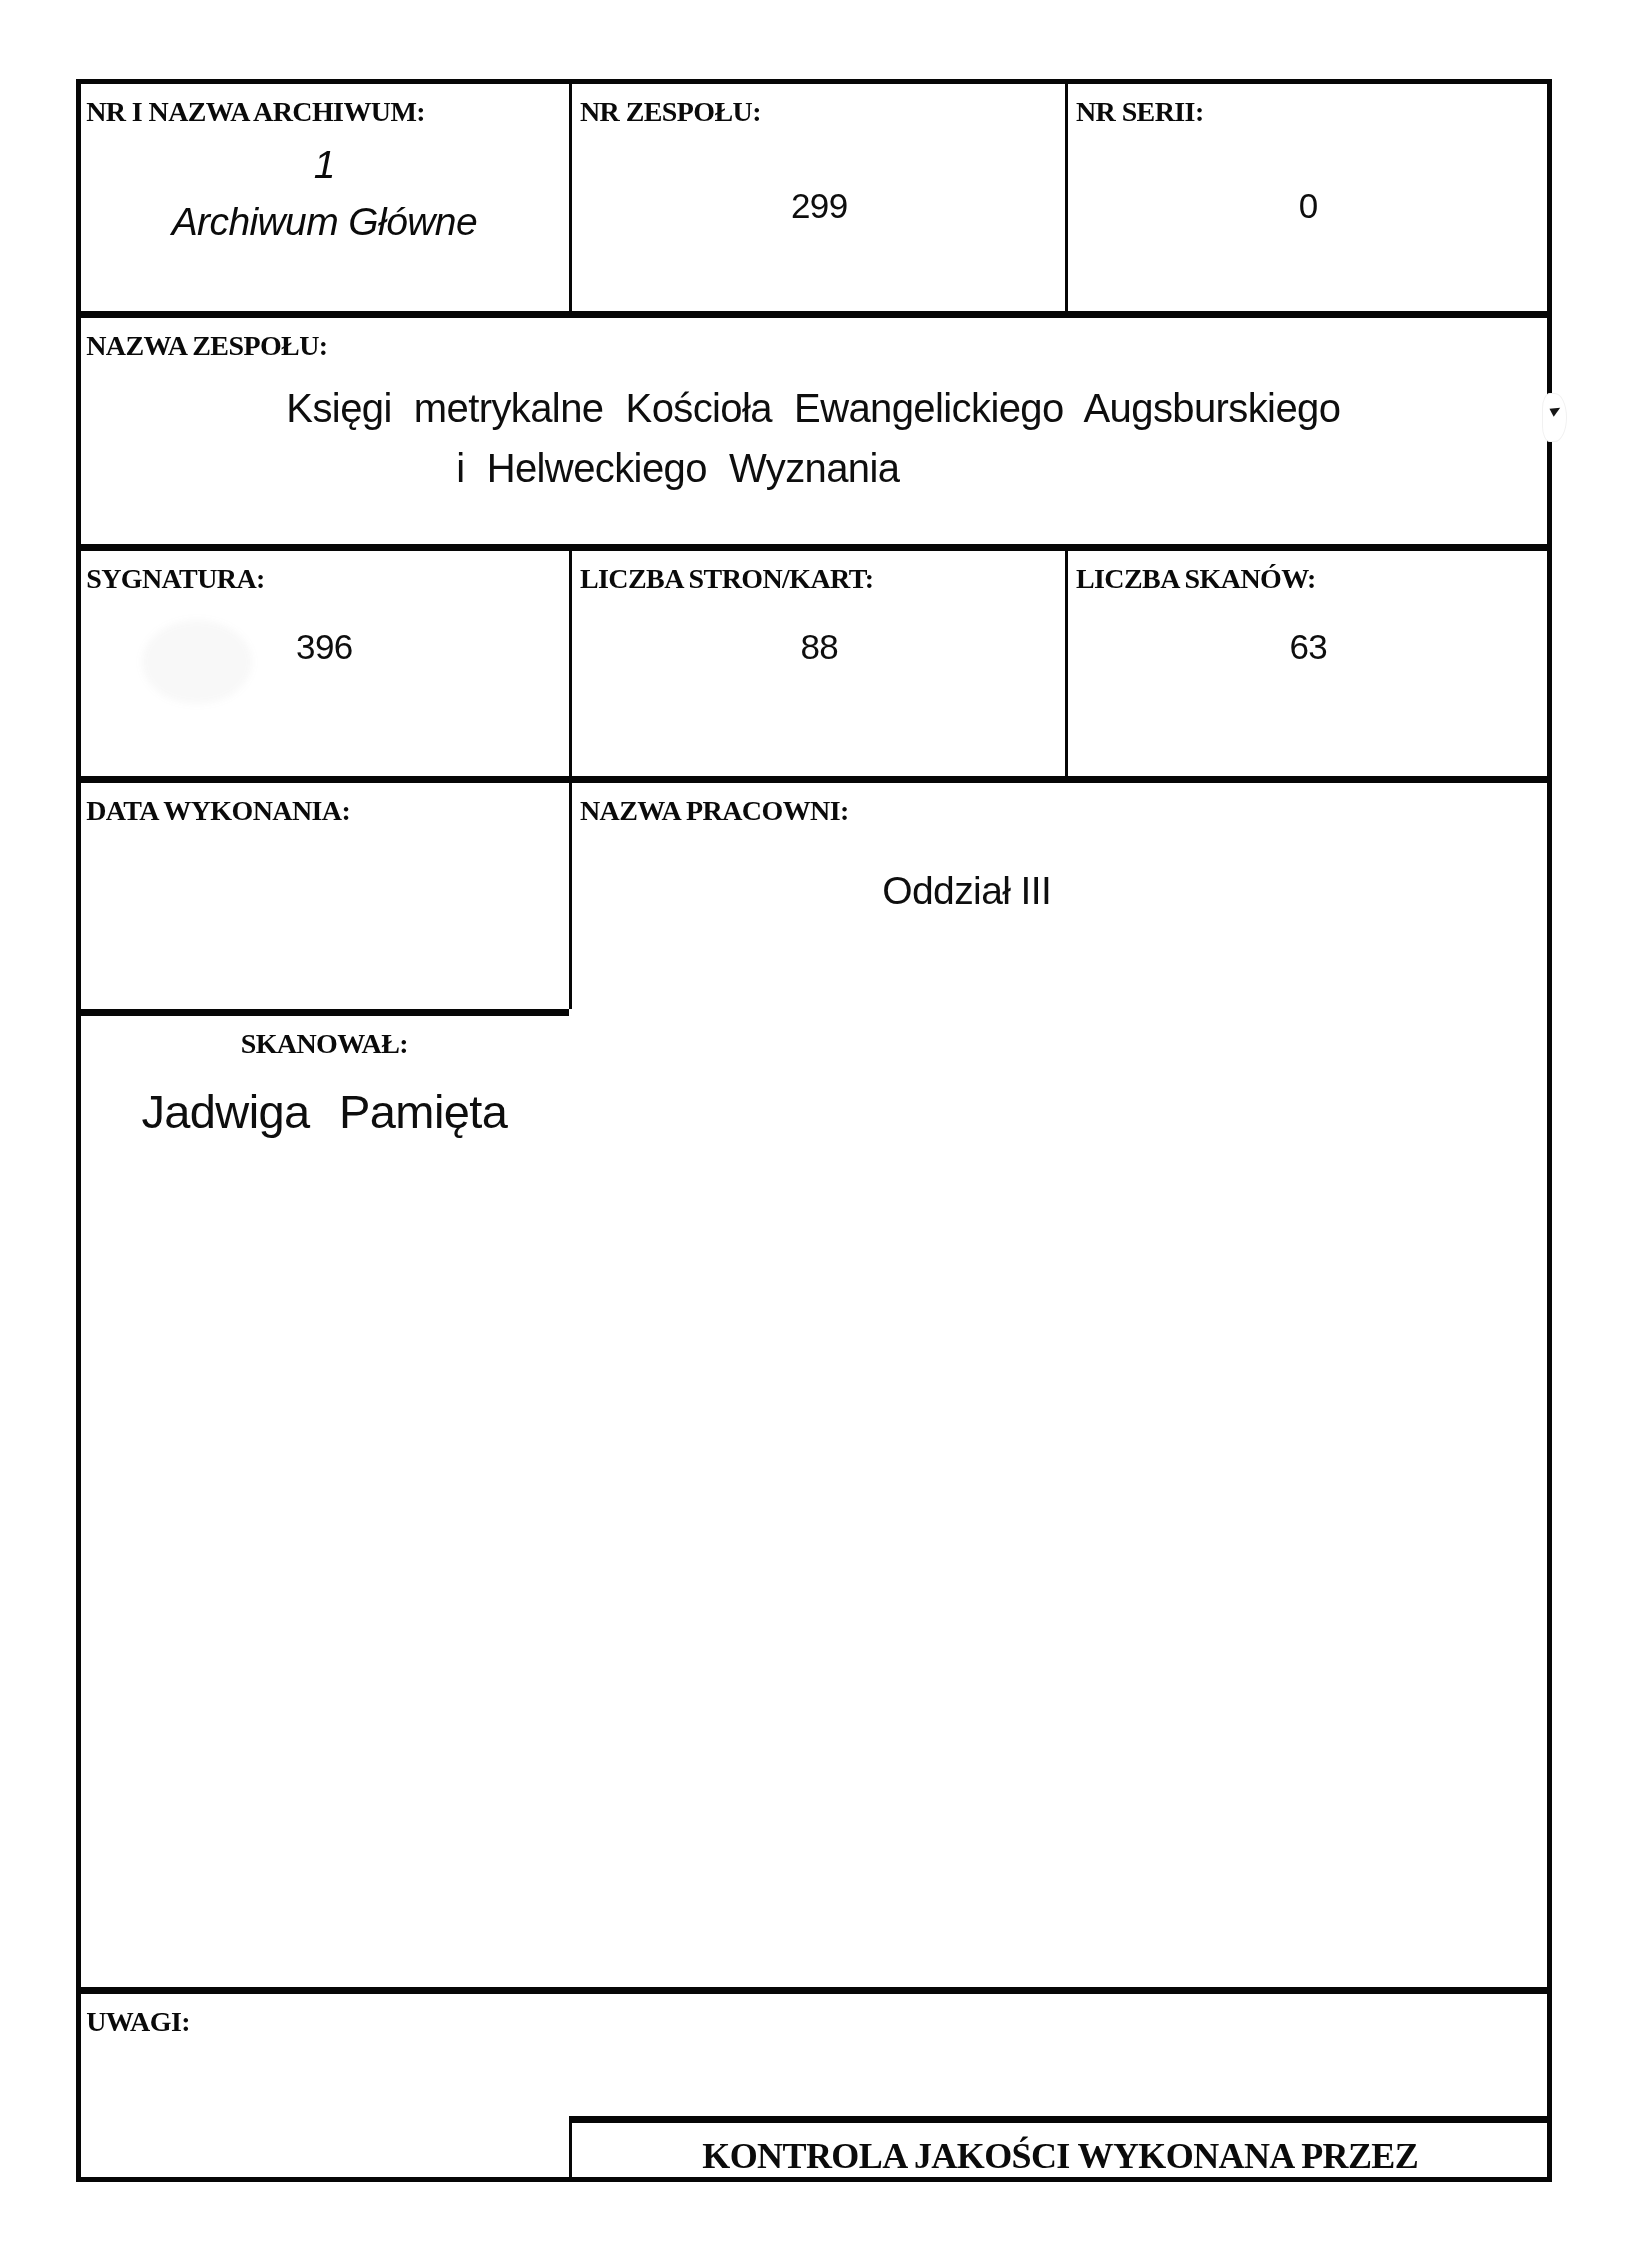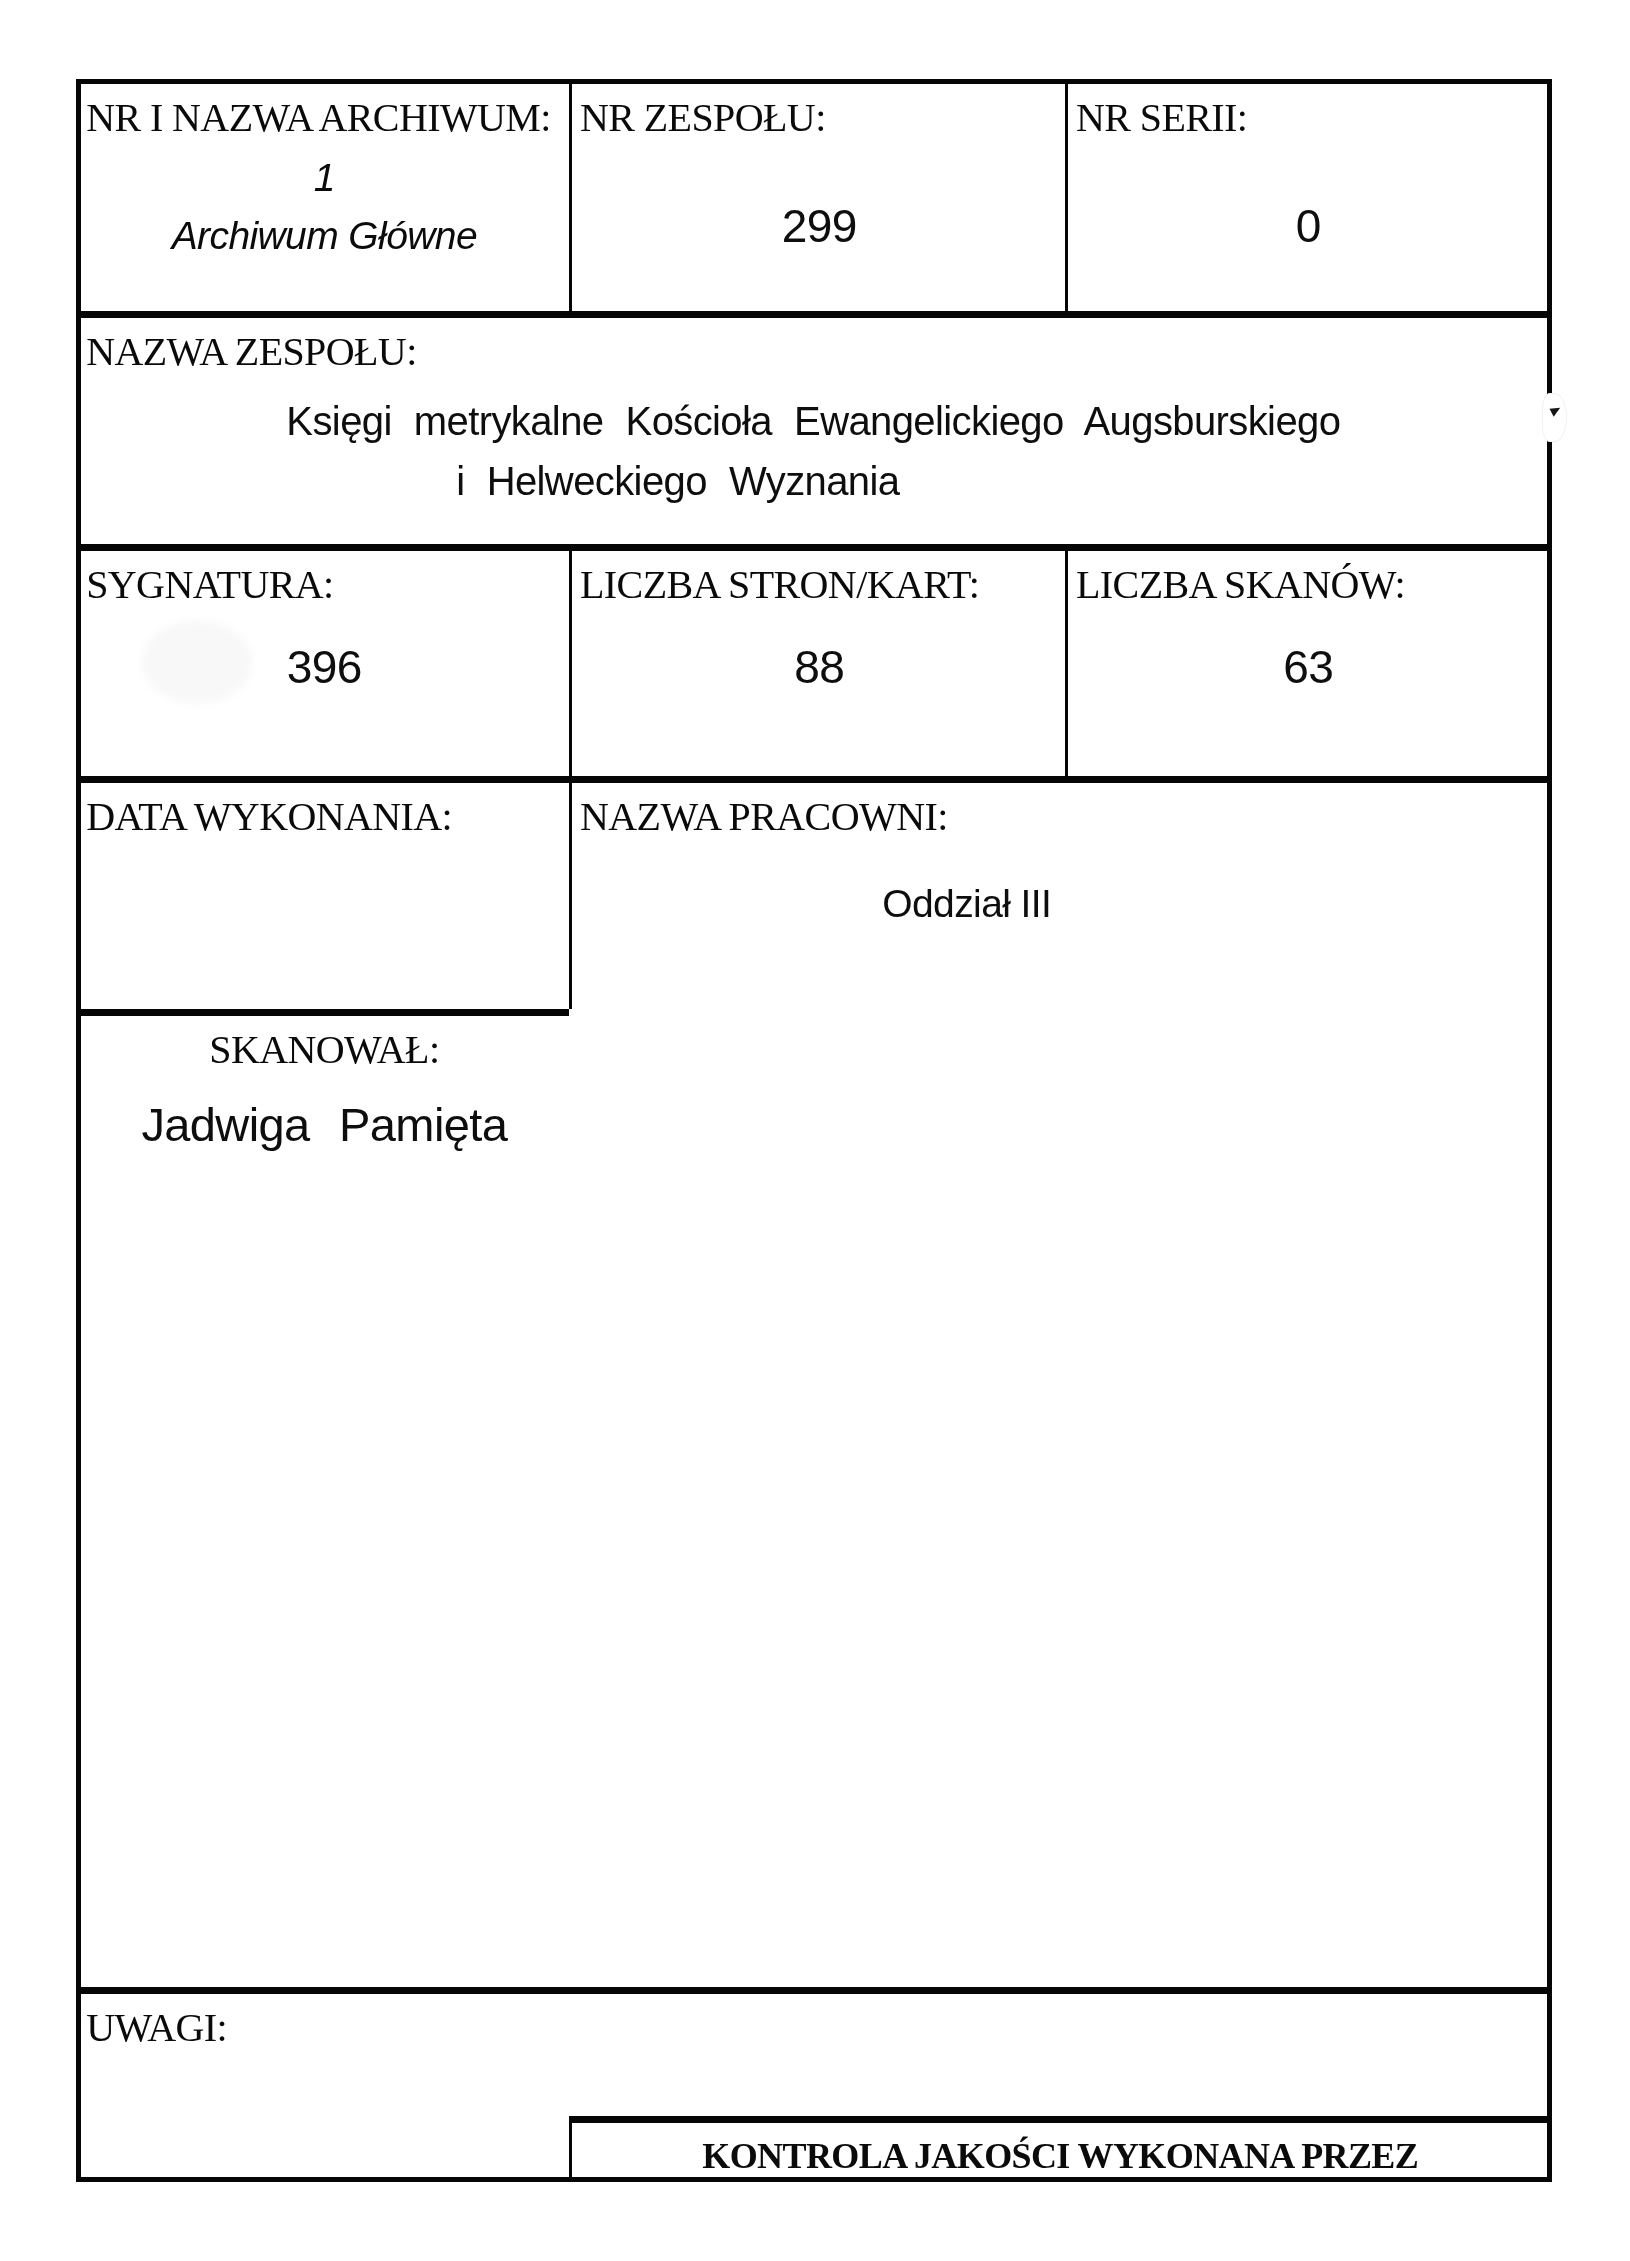--- a/index.html
+++ b/index.html
@@ -31,35 +31,35 @@
     background:#ffffff;
     padding:11.6px 6.5px 0 5.2px;
   }
   .bt{ border-top:7.8px solid #060606; }
   .bl{ border-left:3.2px solid #060606;padding-left:8px; }
   .span3{ grid-column:1 / 4; }
   .span2{ grid-column:2 / 4; }
 
   .label{
     font-family:"Liberation Serif", serif;
-    font-weight:normal;
-    font-size:40px;
+    font-weight:bold;
+    font-size:28px;
     line-height:1.12;
     letter-spacing:-0.6px;
     color:#0a0a0a;
     white-space:nowrap;
   }
   .center{ text-align:center; }
 
   .val{
     font-family:"Liberation Sans", sans-serif;
     color:#0e0e0e;
     letter-spacing:-0.6px;
   }
-  .big{ font-size:46px; }
+  .big{ font-size:35px; }
 
   .arch-lines{
     margin-top:9px;
     font-size:39px;
     font-style:italic;
     line-height:1.47;
     text-align:center;
     letter-spacing:-0.6px;
   }
   .zespol-lines{

